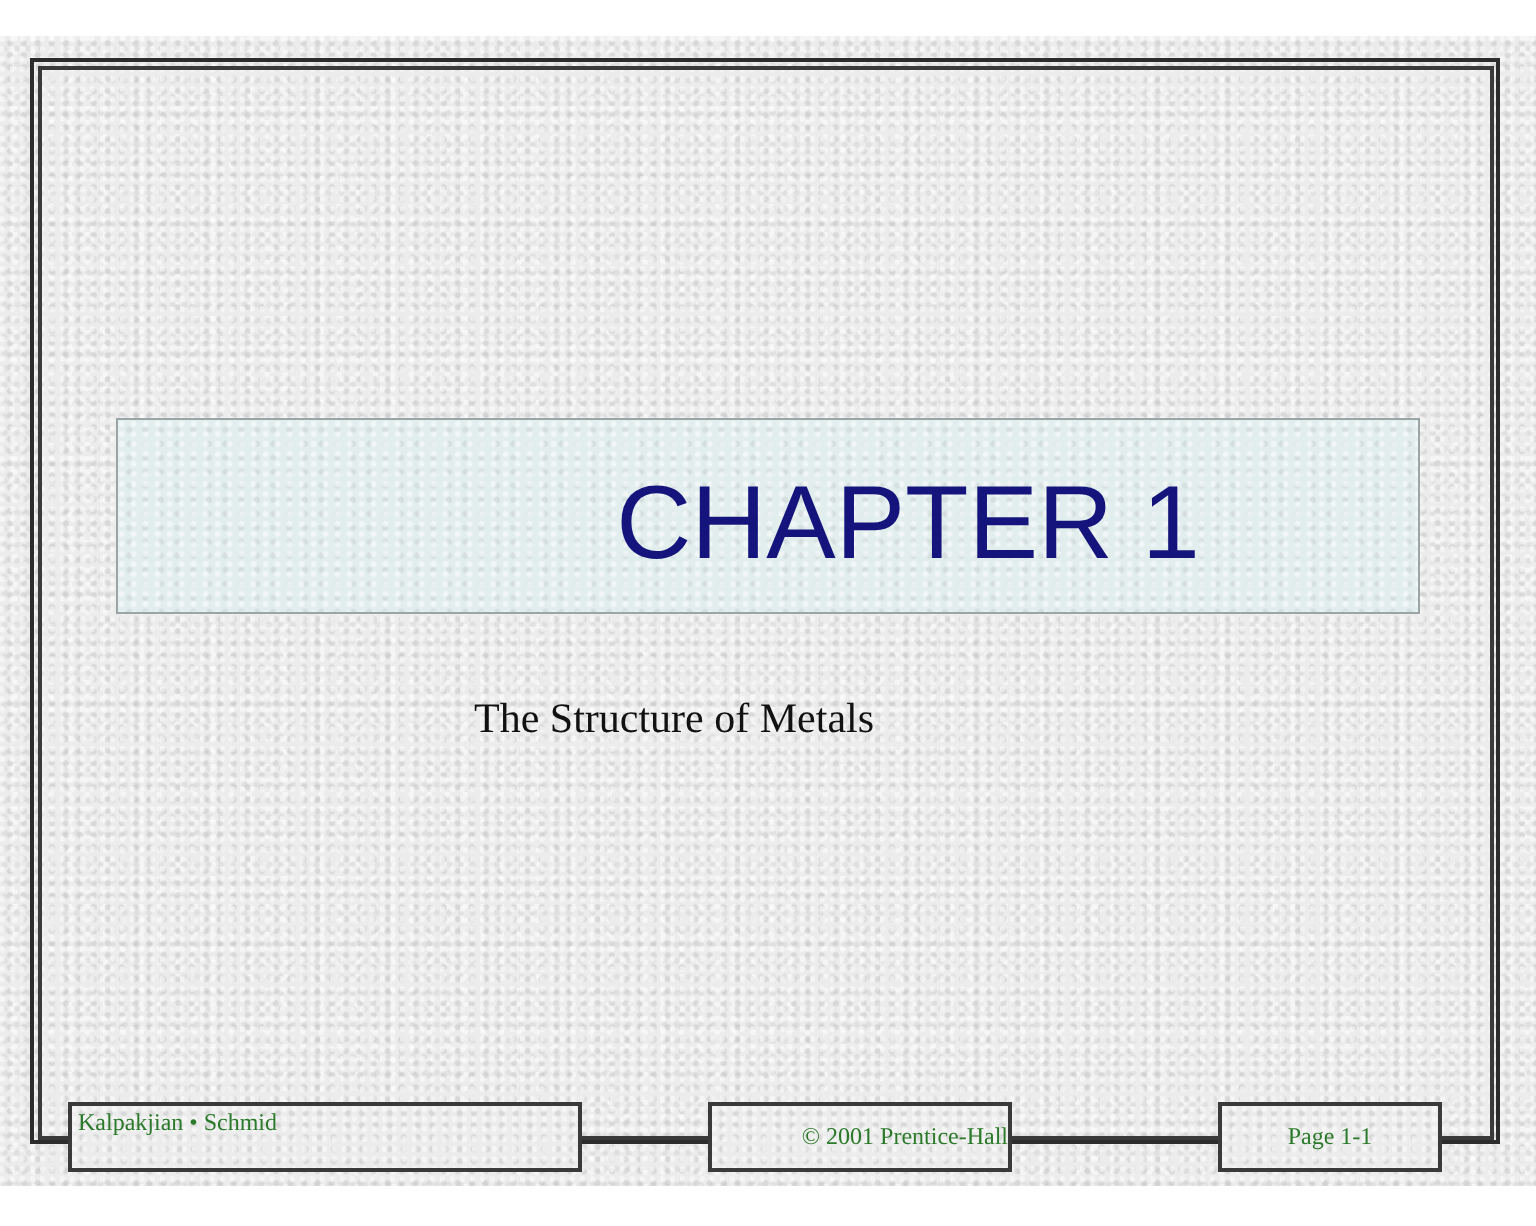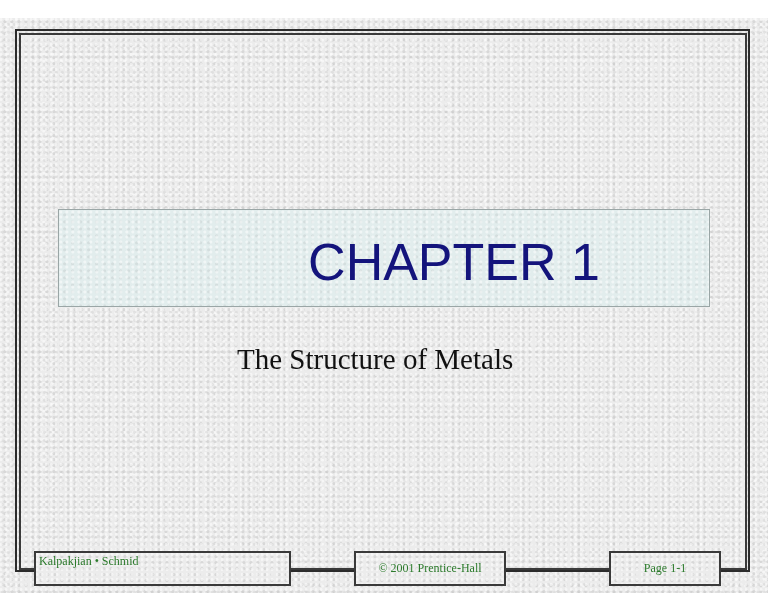--- a/index.html
+++ b/index.html
@@ -30,34 +30,34 @@
       radial-gradient(circle at 70% 70%, rgba(190,200,200,0.4) 0 1px, transparent 2px);
     background-size:6px 5px, 8px 7px;
   }
   .chapter-title {
     position:absolute; left:0; right:0; top:27px; text-align:center;
     font-family:"Liberation Sans", sans-serif; font-size:52px; color:#14147c;
     line-height:50px; padding-left:140px;
   }
   .subtitle {
     position:absolute; left:237px; top:343px;
-    font-family:"Liberation Serif", serif; font-size:29px; color:#111;
+    font-family:"Liberation Serif", serif; font-size:21px; color:#111;
     line-height:32px; white-space:nowrap;
   }
   .footer-box {
     position:absolute; top:551px; height:35px;
     background:#ececec; border:2px solid #3a3a3a; box-sizing:border-box;
     font-family:"Liberation Serif", serif; color:#2b7a2b; font-size:12px;
     background-image:
       radial-gradient(circle at 20% 30%, rgba(255,255,255,0.55) 0 1px, transparent 2px),
       radial-gradient(circle at 70% 60%, rgba(190,190,190,0.45) 0 1px, transparent 2px);
     background-size:5px 5px, 7px 6px;
   }
   .fb-left { left:34px; width:257px; padding:1px 0 0 3px; line-height:15px; }
-  .fb-mid { left:354px; width:152px; text-align:center; line-height:31px; }
+  .fb-mid { left:354px; width:152px; text-align:right; line-height:31px; }
   .fb-right { left:609px; width:112px; text-align:center; line-height:31px; }
 </style>
 </head>
 <body>
 
 <div class="slide"></div>
 <div class="frame-outer"></div>
 <div class="frame-inner"></div>
 
 <div class="title-box">

